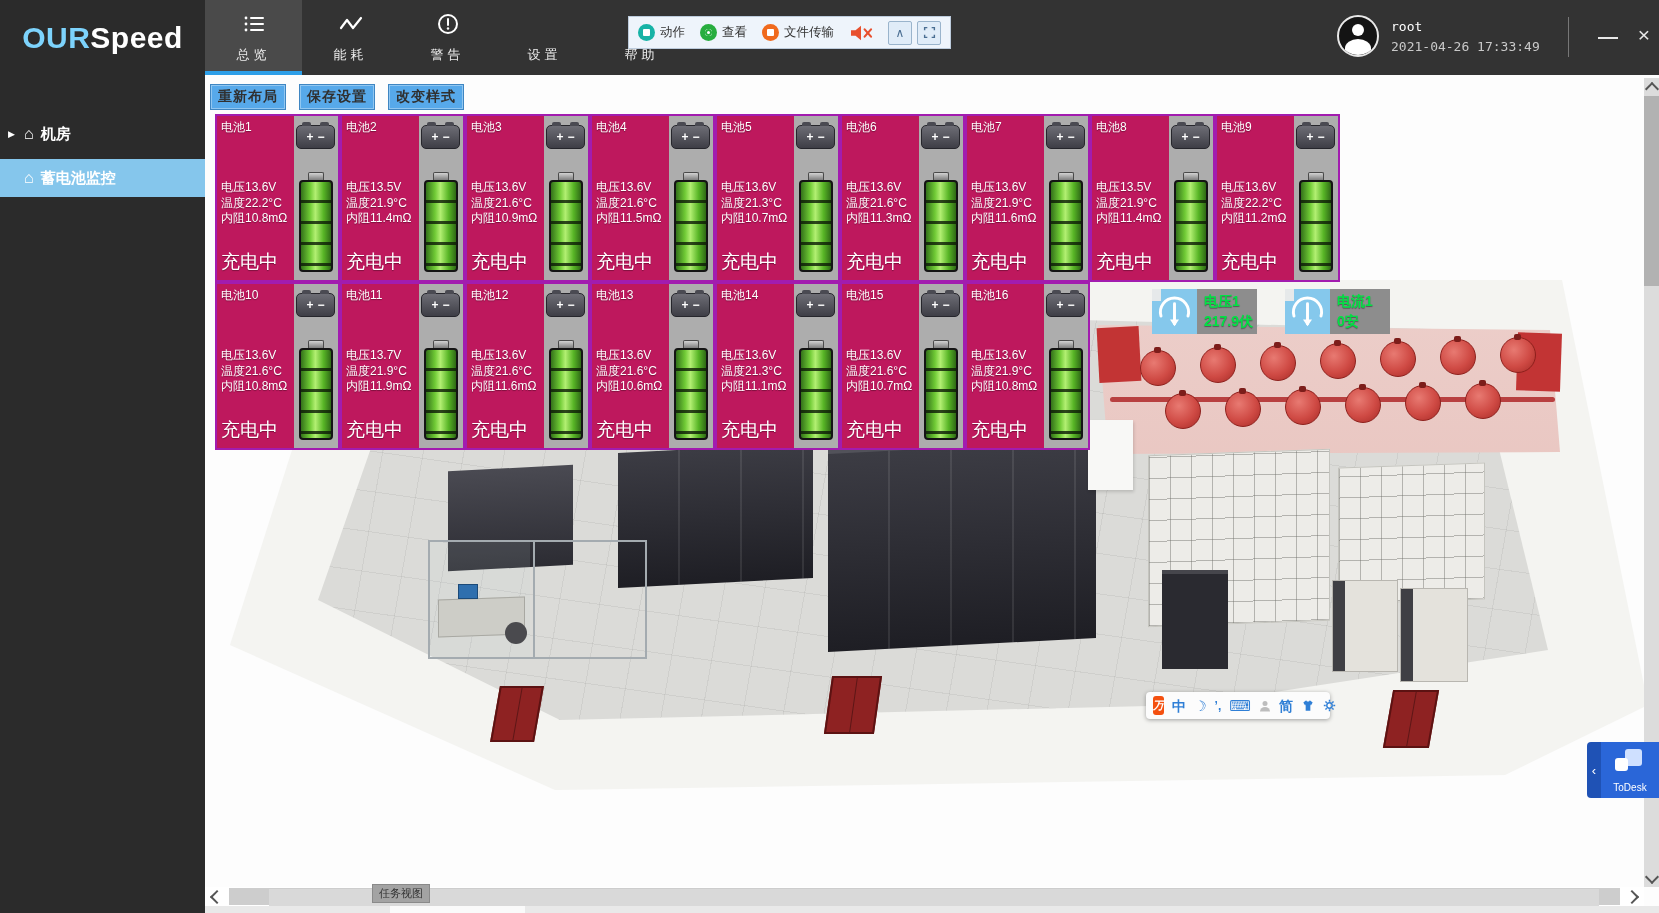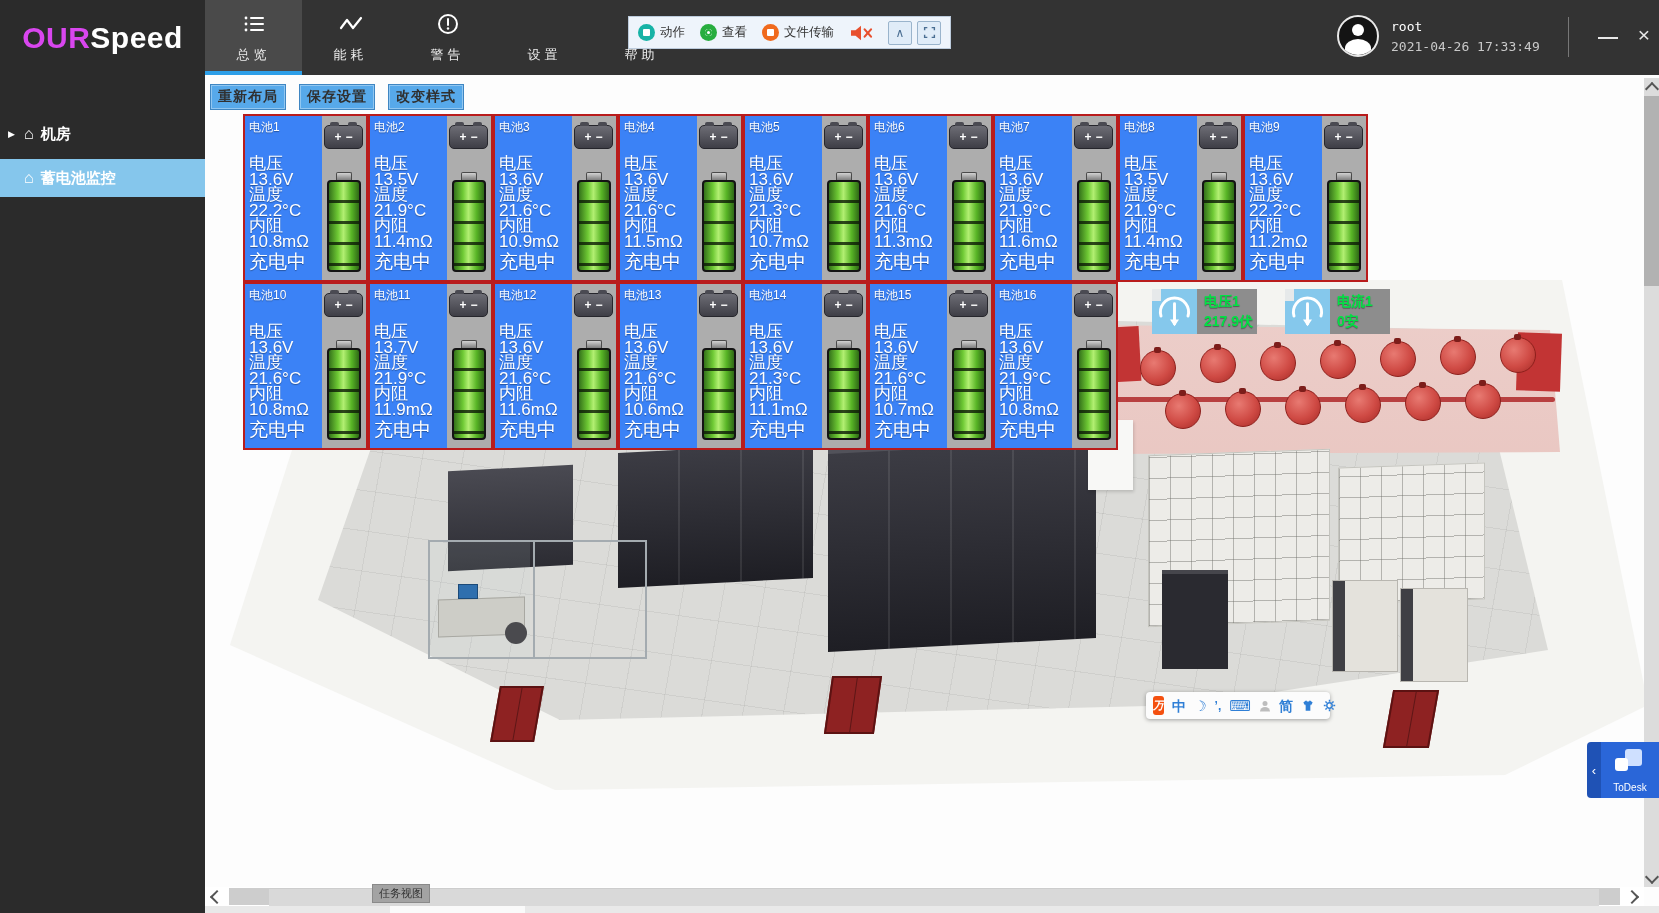--- a/index.html
+++ b/index.html
@@ -3,21 +3,21 @@
 <meta charset="utf-8">
 <style>
   html,body{margin:0;padding:0;background:#777;}
   .screen{position:relative;width:1659px;height:913px;background:#fdfdfd;overflow:hidden;
           font-family:"Liberation Sans","DejaVu Sans",sans-serif;}
 
   
   .sidebar{position:absolute;left:0;top:0;width:205px;height:913px;background:#2b2b2b;z-index:30;}
   .logo{height:75px;display:flex;align-items:center;justify-content:center;
         font-size:30px;font-weight:bold;color:#fff;letter-spacing:.5px;}
-  .logo .blue{color:#d946ef;text-align:center;}
+  .logo .blue{color:#7dd3fc;text-align:center;}
   .side-item{display:flex;align-items:center;color:#fff;font-size:15px;font-weight:bold;height:38px;cursor:pointer;}
   .side-item .arr{font-size:9px;margin:0 6px 0 8px;width:10px;}
   .side-item .home{font-size:16px;margin-right:7px;font-weight:normal;}
   #side-room{margin-top:40px;}
   #side-batt{margin-top:6px;background:#85c6ec;padding-left:24px;}
 
   
   .topbar{position:absolute;left:205px;top:0;width:1454px;height:75px;background:#333;z-index:25;}
   .nav{display:flex;height:75px;}
   .nav-item{width:97px;height:75px;display:flex;flex-direction:column;align-items:center;
@@ -91,32 +91,32 @@
   .r-monitor{background:#2f6fae;border:1px solid #1c4a78;}
   .r-chair{background:#4a4a4e;border-radius:50%;}
   .r-door{background:#8e2222;border:2px solid #5c1212;box-sizing:border-box;}
   .r-door::after{content:"";position:absolute;left:50%;top:0;width:1px;height:100%;background:rgba(0,0,0,.35);}
   .bottle{width:34px;height:34px;border-radius:50%;background:radial-gradient(circle at 38% 35%,#e87a72,#cf4a44 55%,#a52a26);
           border:1px solid #8e201c;}
   .bottle::after{content:"";position:absolute;left:13px;top:-4px;width:7px;height:6px;background:#7c1d1a;border-radius:2px;}
 
   
   .grid{position:absolute;left:10px;top:39px;z-index:6;}
-  .card{position:absolute;width:125px;height:168px;box-sizing:border-box;border:2px solid #b91c1c;
-        background:#3b82f6;color:#fff;text-shadow:0 1px 1px rgba(0,0,0,.35);cursor:pointer;margin-left:28px;}
+  .card{position:absolute;width:125px;height:168px;box-sizing:border-box;border:2px solid #a21caf;
+        background:#be185d;color:#fff;text-shadow:0 1px 1px rgba(0,0,0,.35);cursor:pointer;}
   .card-strip{position:absolute;right:0;top:0;width:44px;height:100%;background:#adadad;}
   .card-name{position:absolute;left:4px;top:3px;font-size:12px;}
   .mini-batt{position:absolute;right:3px;top:9px;width:37px;height:22px;border-radius:5px;
              background:linear-gradient(#6d6d75,#3e3e46);border:1px solid #26262c;
              display:flex;align-items:center;justify-content:center;gap:4px;
              font-size:12px;font-weight:bold;color:#fff;text-shadow:none;}
   .mini-batt::before,.mini-batt::after{content:"";position:absolute;top:-4px;width:9px;height:4px;
              background:#4a4a52;border-radius:2px 2px 0 0;}
   .mini-batt::before{left:5px;} .mini-batt::after{right:5px;}
-  .card-info{position:absolute;left:4px;top:40px;width:76px;font-size:17px;line-height:15.5px;}
+  .card-info{position:absolute;left:4px;top:64px;width:76px;font-size:12px;line-height:15.5px;}
   .big-batt{position:absolute;right:5px;top:56px;width:34px;}
   .bb-cap{width:16px;height:8px;margin:0 auto;background:linear-gradient(#d2d2d2,#7e7e7e);
           border:1px solid #4a4a4a;border-bottom:none;border-radius:2px 2px 0 0;box-sizing:border-box;}
   .bb-body{height:92px;border:2px solid #141414;border-radius:4px;box-sizing:border-box;
      background-image:repeating-linear-gradient(180deg,rgba(0,0,0,0) 0 18px,rgba(12,26,6,.8) 18px 21px),
        linear-gradient(90deg,#34721a,#6fca35 30%,#b2ef72 48%,#58b526 75%,#2f6a16);}
   .card-status{position:absolute;left:4px;bottom:5px;font-size:19px;}
 
   
   .meter{position:absolute;top:214px;display:flex;z-index:6;cursor:pointer;}

